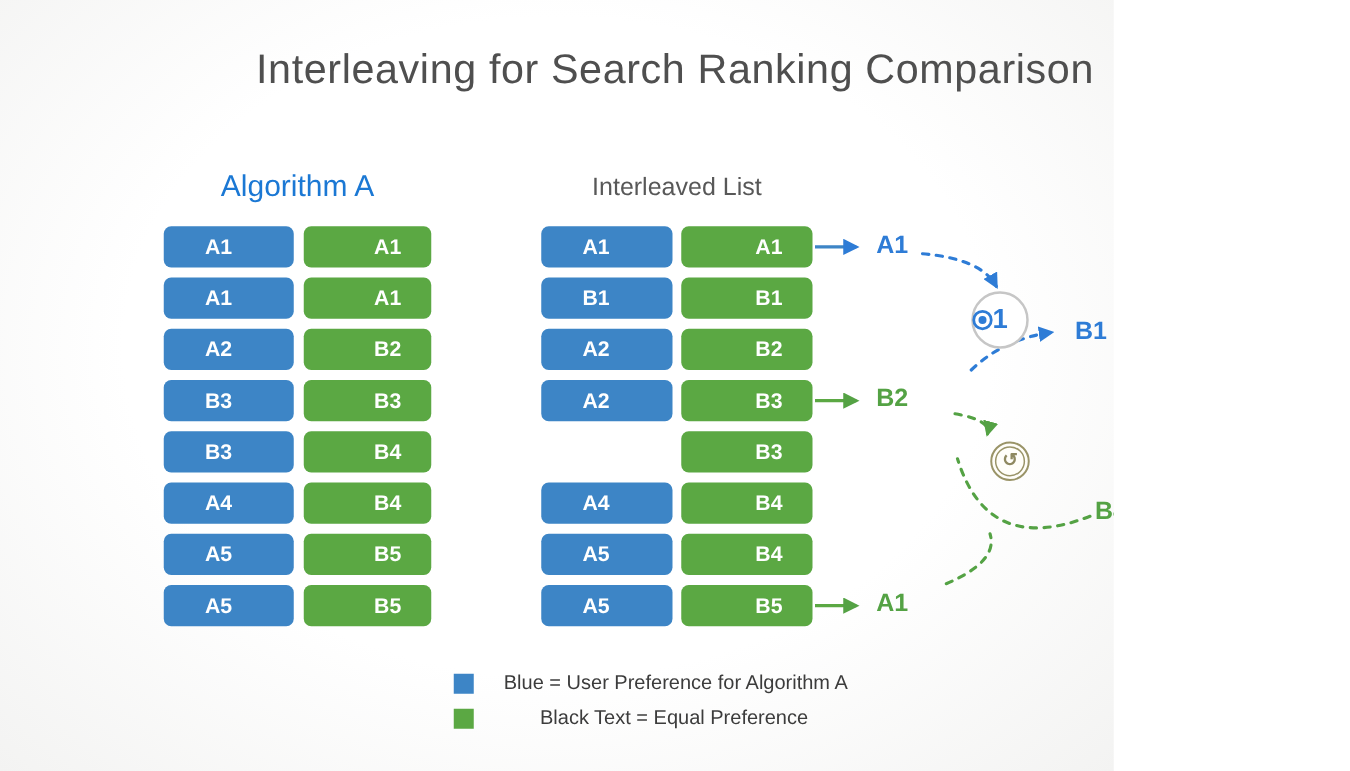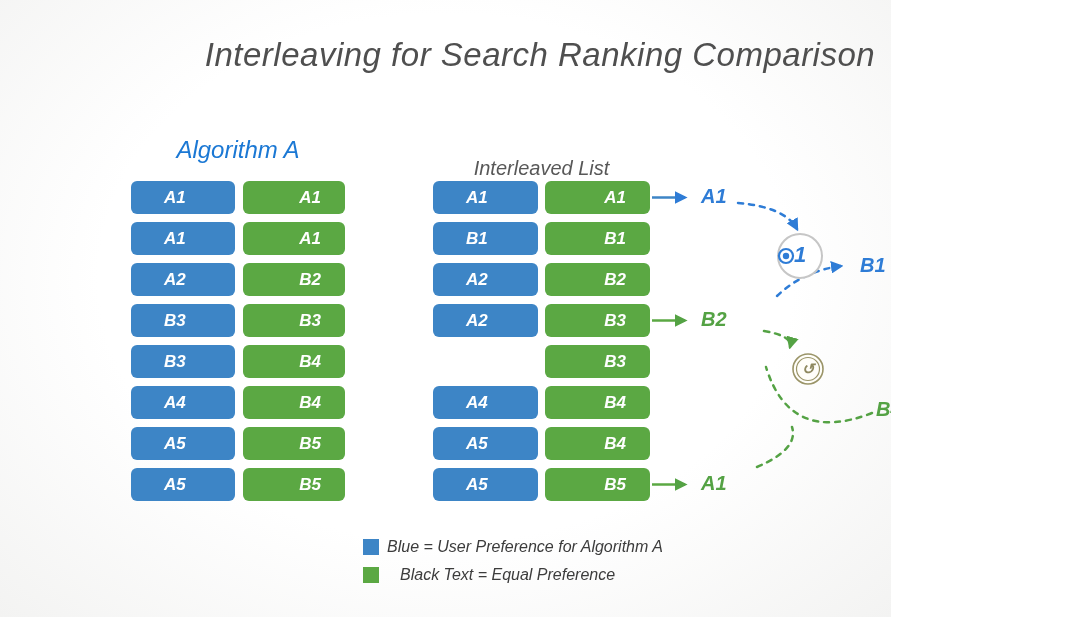--- a/index.html
+++ b/index.html
@@ -1,28 +1,27 @@
 <!DOCTYPE html>
 <html><head>
 <meta charset="utf-8">
 <style>
   html,body{margin:0;padding:0;}
   body{font-family:"Liberation Sans", sans-serif;}
   .stage{
     position:relative;width:891px;height:617px;overflow:hidden;
     background:radial-gradient(ellipse at 50% 45%, #ffffff 55%, #f3f3f2 100%);
-    font-style:italic;
   }
   .title{
     position:absolute;left:0;top:36px;width:1080px;text-align:center;
     font-size:33px;color:#4f4f4f;letter-spacing:.5px;
   }
   .col-heading{position:absolute;text-align:center;}
   .col-heading.algo-a{left:131px;top:136px;width:214px;font-size:24px;color:#1b78d4;}
-  .col-heading.interleaved{left:433px;top:157px;width:217px;font-size:20px;color:#585858;}
+  .col-heading.interleaved{left:433px;top:139px;width:217px;font-size:20px;color:#585858;}
 
   .box{
     position:absolute;height:33px;border-radius:6px;box-sizing:border-box;
     color:#ffffff;font-weight:bold;font-size:17px;line-height:33px;
   }
   .box.blue{background:#3d85c6;padding-left:33px;text-align:left;}
   .box.green{background:#5ba843;padding-right:24px;text-align:right;}
   .c1{left:131px;width:104px;}
   .c2{left:243px;width:102px;}
   .c3{left:433px;width:105px;}
@@ -31,27 +30,27 @@
   .r4{top:345px;}.r5{top:386px;}.r6{top:427px;}.r7{top:468px;}
 
   svg.overlay{position:absolute;left:0;top:0;pointer-events:none;}
 
   .flabel{position:absolute;font-weight:bold;font-size:20px;line-height:22px;}
   .flabel.blue{color:#2e7cd6;}
   .flabel.green{color:#54a244;}
   .marker-num{position:absolute;left:794px;top:243px;font-weight:bold;font-size:22px;color:#2e7cd6;line-height:24px;}
   .tie-glyph{position:absolute;left:799px;top:360px;width:18px;text-align:center;font-weight:bold;font-size:15px;color:#8f8960;line-height:18px;}
 
-  .legend-row{position:absolute;display:flex;align-items:center;gap:8px;font-size:16px;color:#3c3c3c;}
+  .legend-row{position:absolute;display:flex;align-items:center;gap:24px;font-size:16px;color:#3c3c3c;}
   .legend-row.first{left:363px;top:538px;}
   .legend-row.second{left:363px;top:566px;}
   .sw{width:16px;height:16px;flex:0 0 16px;}
   .sw.blue{background:#3d85c6;}
   .sw.green{background:#5ba843;}
-  .legend-row.second .legend-text{margin-left:13px;}
+  .legend-row.second .legend-text{margin-left:29px;}
 </style>
 </head>
 <body>
 
 <div class="stage">
 
   <div class="title">Interleaving for Search Ranking Comparison</div>
 
   <div class="col-heading algo-a">Algorithm A</div>
   <div class="col-heading interleaved">Interleaved List</div>

